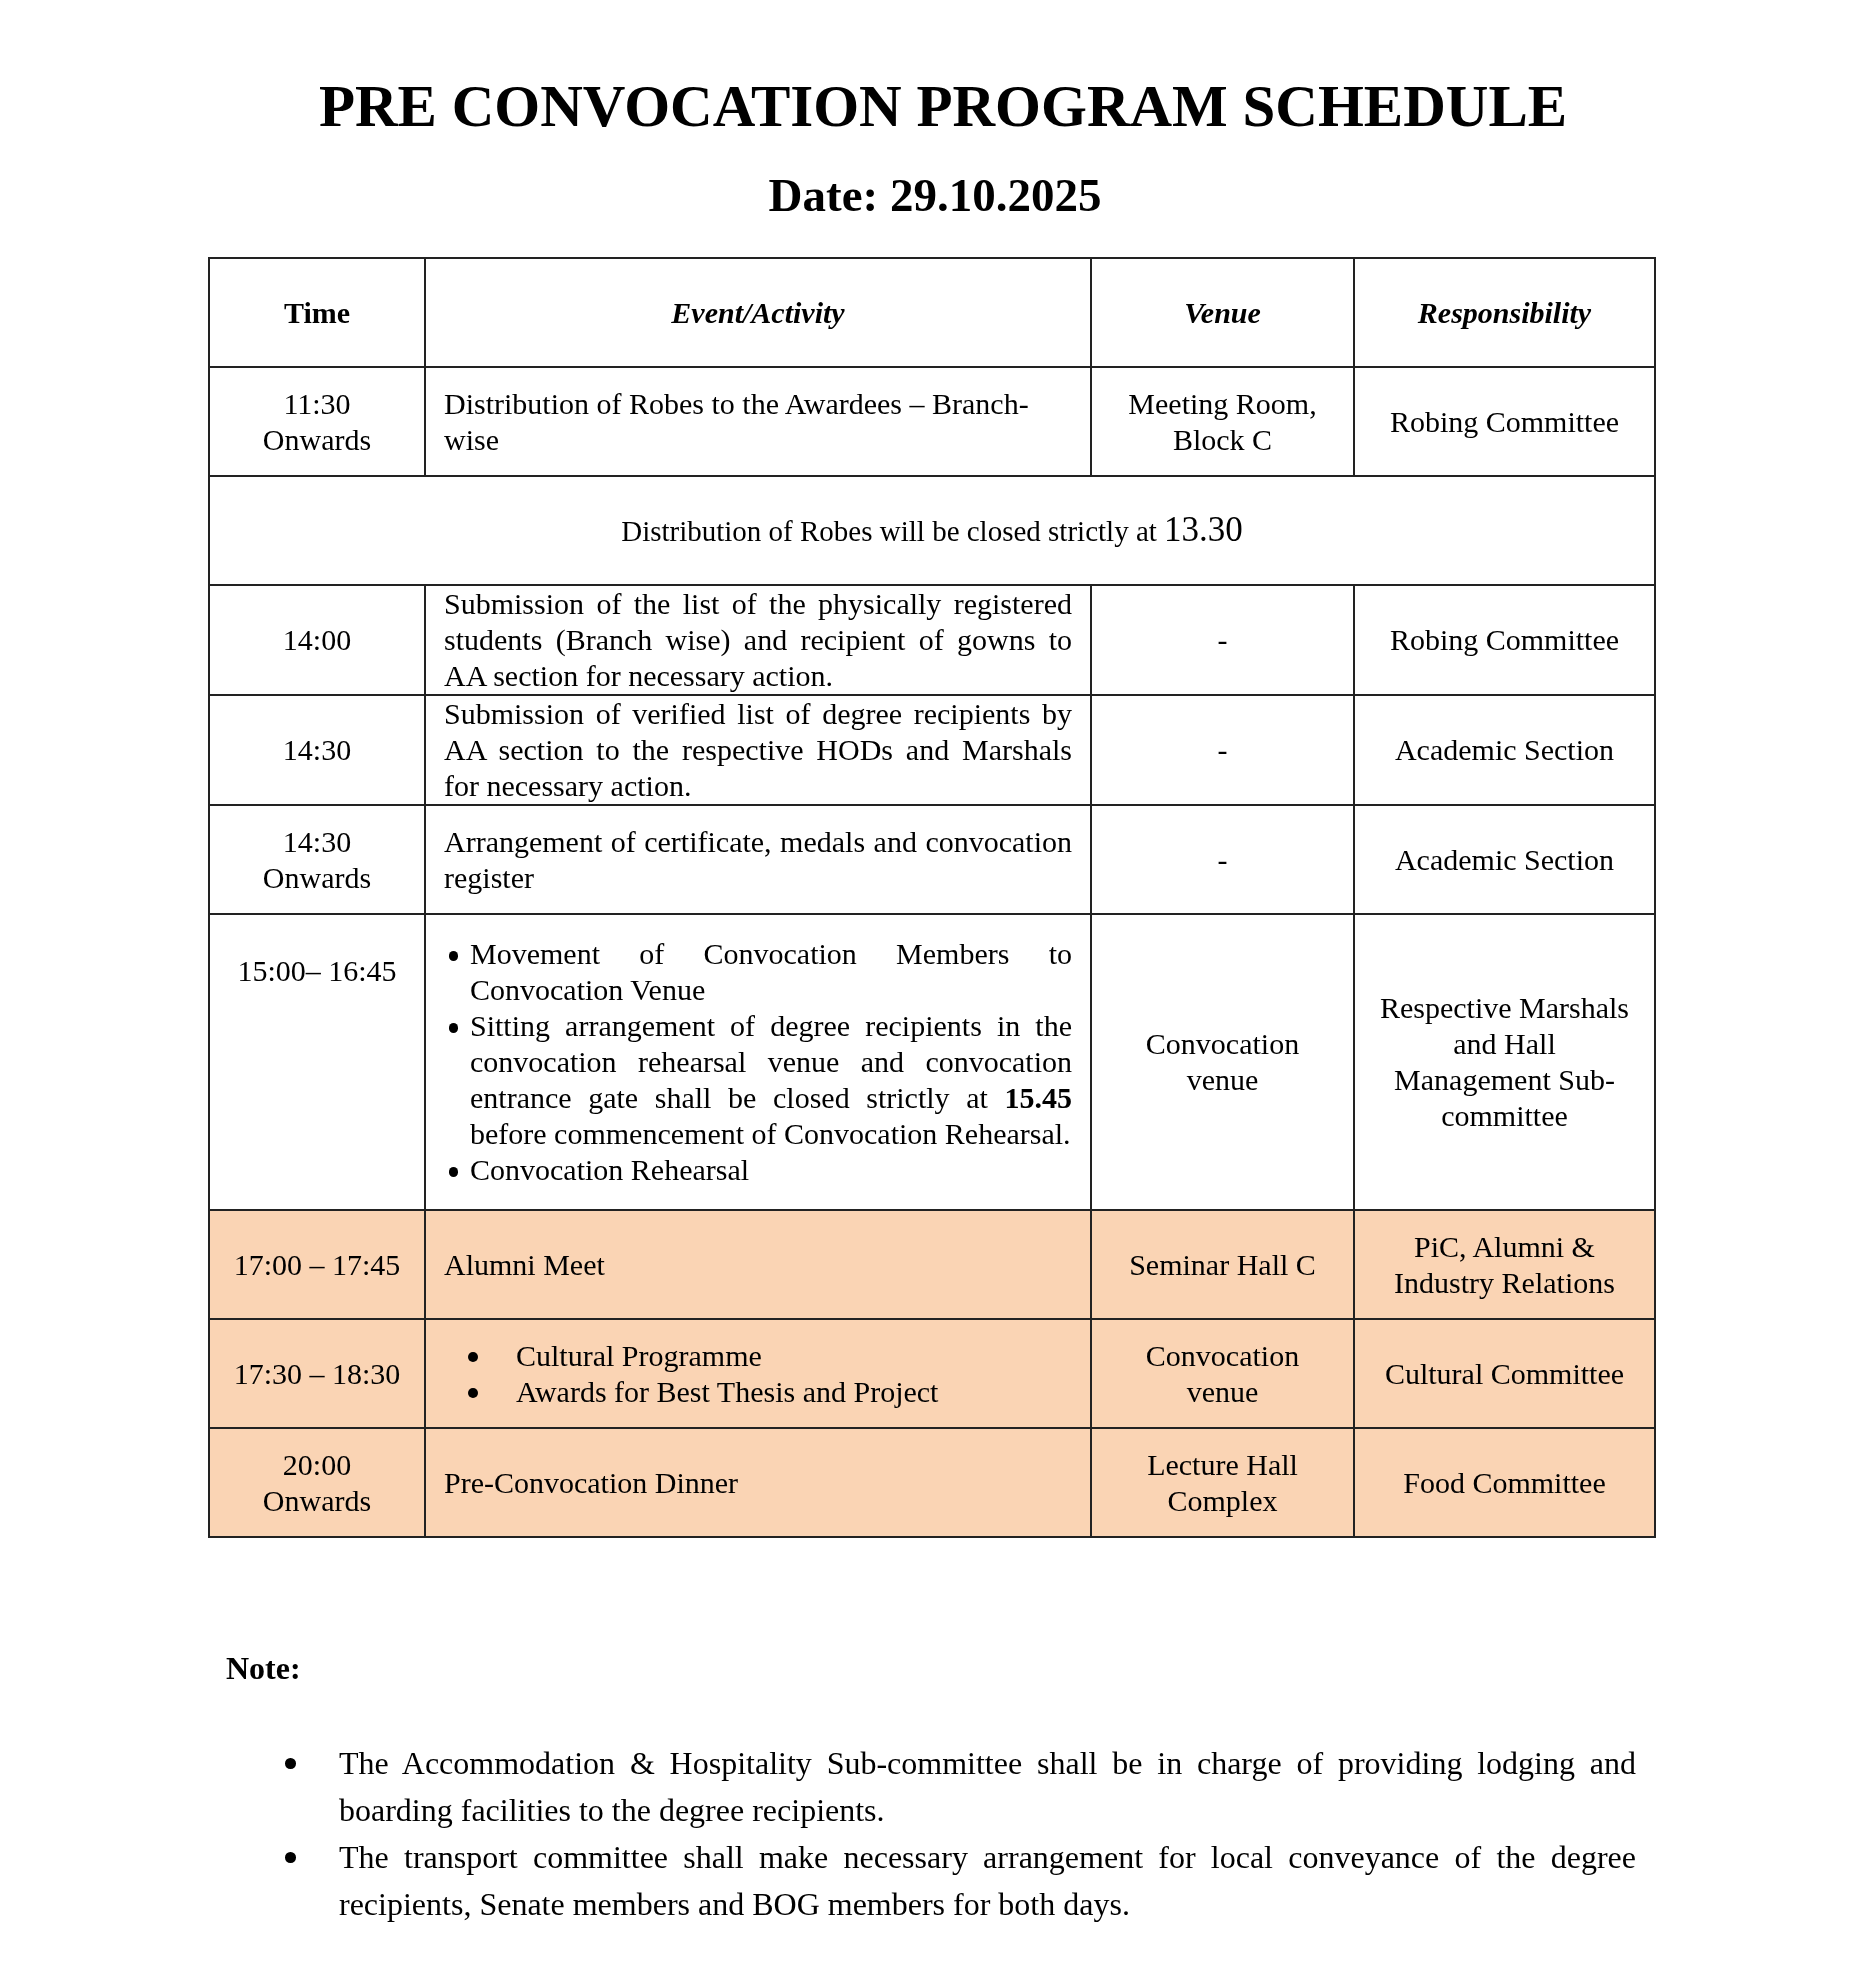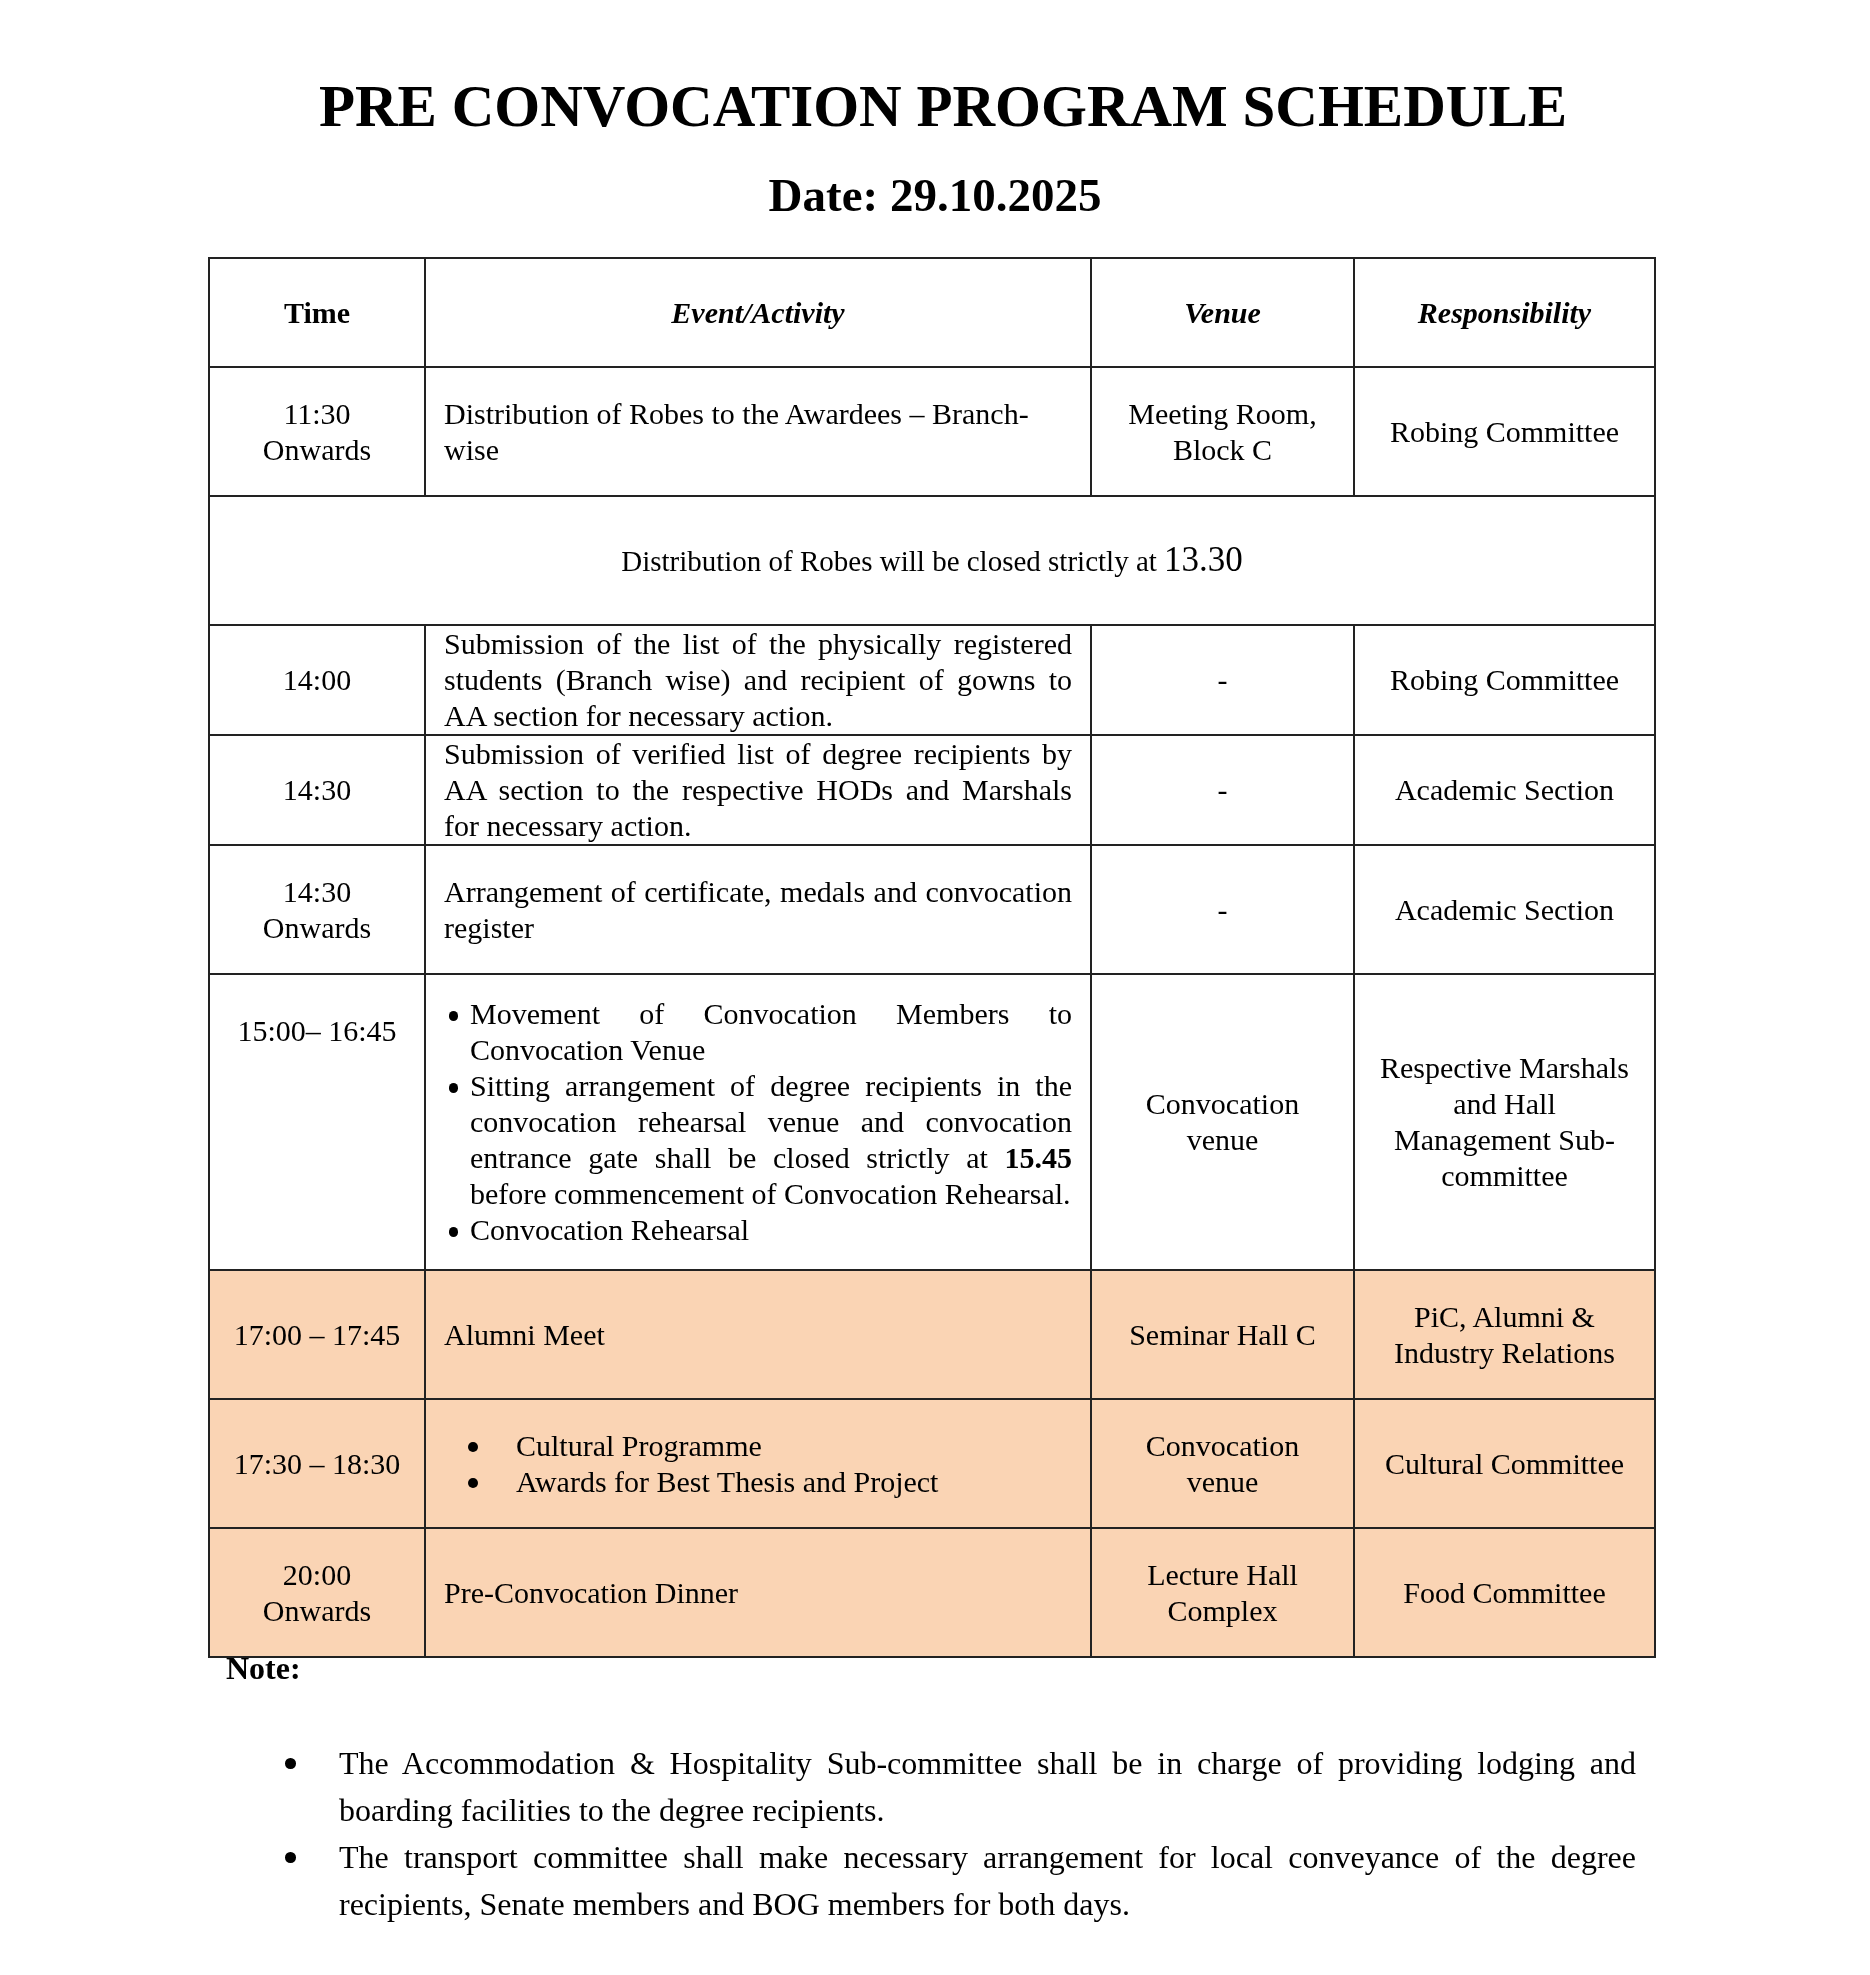--- a/index.html
+++ b/index.html
@@ -27,21 +27,21 @@
   th.c-time { font-style: normal; margin-left: 6px; }
   th.italic { font-style: italic; font-family: Liberation Serif, serif; }
   th.venue-h { vertical-align: top; padding-top: 3px; }
   .col-time { width: 216px; }
   .col-event { width: 666px; }
   .col-venue { width: 263px; }
   .col-resp { width: 301px; }
   td.center { text-align: center; }
   td.justify { text-align: justify; text-align-last: left; }
   tr.h-head { height: 109px; }
-  tr.h1 { height: 129px; }
+  tr.h1 { height: 109px; }
   tr.h2 { height: 109px; }
   tr.h3 { height: 296px; }
   tr.hl td { background: #fad4b4; }
   .notice { text-align: center; font-weight: normal; font-size: 29px; }
   .notice .big { font-size: 35px; }
   ul.dots { margin: 0; padding: 0; list-style: none; }
   ul.dots li { position: relative; padding-left: 26px; text-align: justify; }
   ul.dots li.last-left { text-align-last: left; }
   ul.dots li::before {
     content: ""; position: absolute; left: 4.5px; top: 15px;

